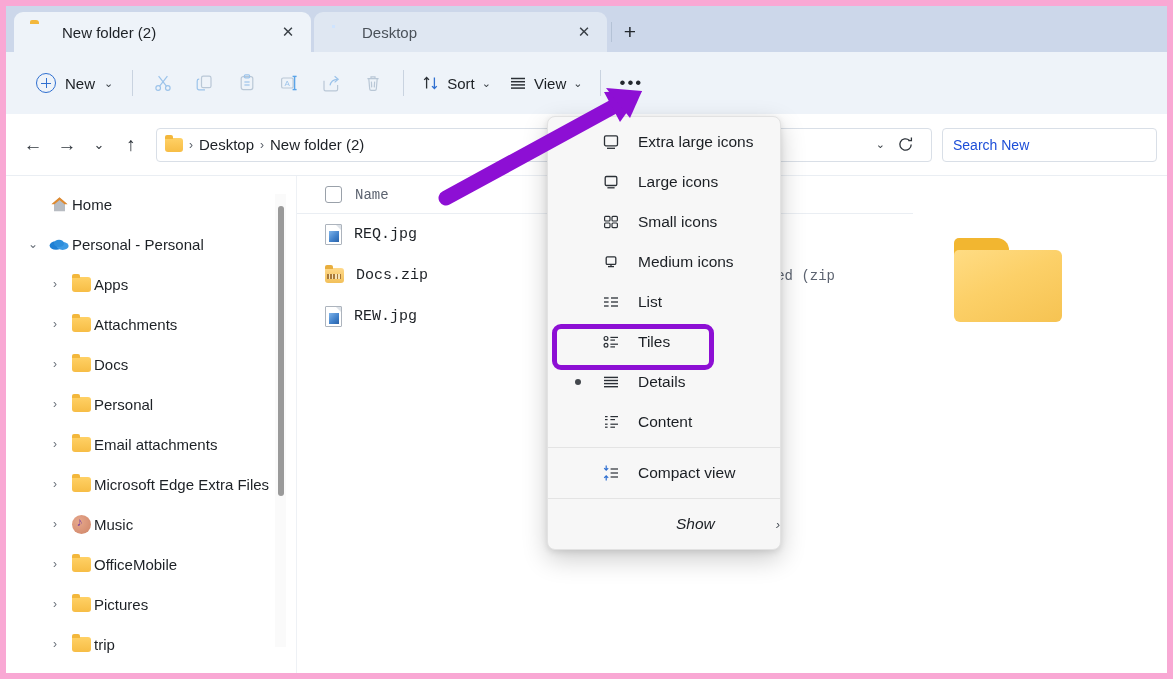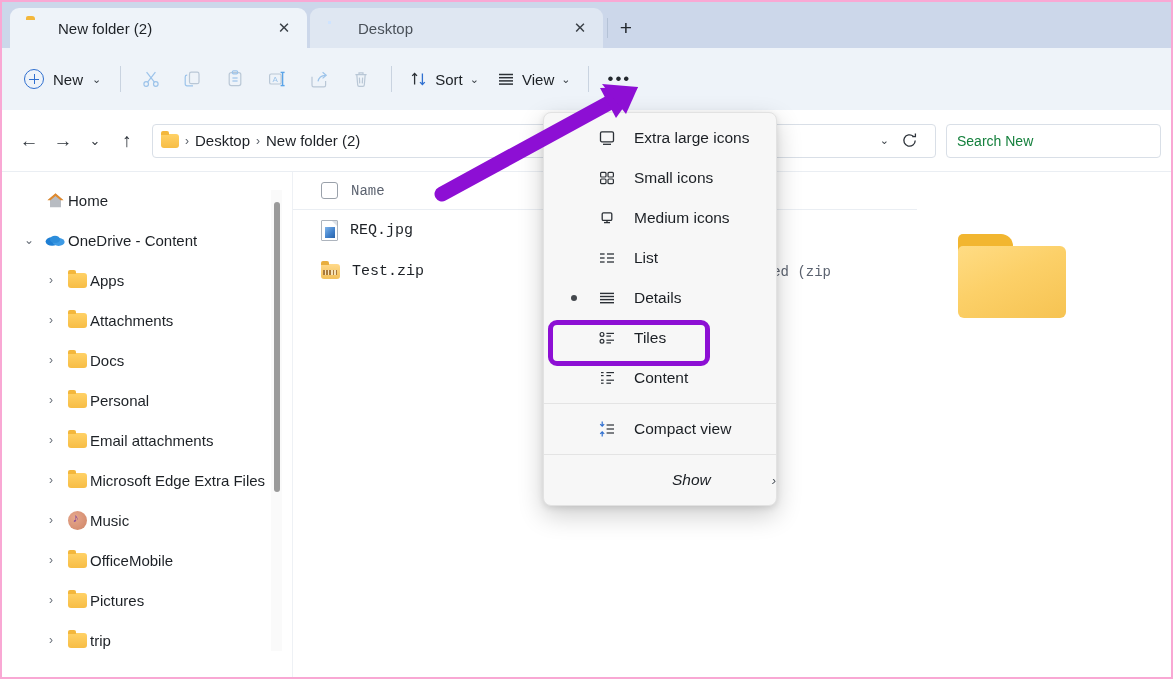--- a/index.html
+++ b/index.html
@@ -5,21 +5,21 @@
   * { box-sizing: border-box; margin: 0; padding: 0; }
   html, body {
     width: 1173px; height: 679px;
     font-family: "Liberation Sans", sans-serif;
     overflow: hidden;
     background: #ffffff;
   }
   #root {
     position: relative;
     width: 1173px; height: 679px;
-    border: 2px solid #f9a8d4;
+    border: 6px solid #f9a8d4;
     background: #ffffff;
     overflow: hidden;
   }
 
   
   .tabbar {
     position: absolute; left: 0; top: 0; right: 0; height: 46px;
     background: #ccd7ea;
     display: flex; align-items: flex-end;
     padding-left: 8px;
@@ -69,21 +69,21 @@
     width: 32px; height: 32px; margin-bottom: 4px;
     display: flex; align-items: center; justify-content: center;
     color: #23282e; font-size: 21px; font-weight: 300; border-radius: 5px;
   }
 
   
   .cmdbar {
     position: absolute; left: 0; top: 46px; right: 0; height: 62px;
     background: #eef3f9;
     display: flex; align-items: center;
-    padding: 0 14px;
+    padding: 0 22px;
   }
   .newbtn {
     display: flex; align-items: center; gap: 9px;
     height: 34px; padding: 0 10px 0 8px; border-radius: 5px;
     color: #1b1f24;
   }
   .plus-circle {
     width: 20px; height: 20px; border: 1.4px solid #2f6fd0; border-radius: 50%;
     position: relative; flex: 0 0 auto;
   }
@@ -131,21 +131,21 @@
     width:18px;height:14px;position:relative;
     background:linear-gradient(180deg,#ffd166,#f7bd45);border-radius:1px 3px 3px 3px;
   }
   .crumb-ico::before{content:"";position:absolute;left:0;top:-3px;width:8px;height:4px;background:#f3b73c;border-radius:2px 2px 0 0;}
   .crumb-right { margin-left:auto; display:flex; align-items:center; gap:2px; }
   .refresh-btn { width:36px;height:32px;display:flex;align-items:center;justify-content:center; }
   .searchbox {
     width: 215px; height: 34px; margin-left: 10px; flex: 0 0 auto;
     border: 1px solid #d9dfe7; border-radius: 4px; background:#fff;
     display:flex; align-items:center; padding: 0 10px;
-    font-size: 14px; color:#15803d;
+    font-size: 14px; color:#1d4ed8;
     white-space: nowrap; overflow: hidden;
   }
 
   
   .main { position:absolute; left:0; top:170px; right:0; bottom:0; display:flex; background:#fff; }
 
   
   .sidebar {
     width: 291px; flex: 0 0 auto; position: relative;
     padding-top: 8px; overflow: hidden;
@@ -420,21 +420,21 @@
           </div>
           <div class="navitem" style="padding-left: 6px;">
             <span class="twisty">⌄</span>
             <span class="navicon">
               <svg width="22" height="14" viewBox="0 0 22 14">
                 <ellipse cx="8" cy="8.5" rx="6.4" ry="4.3" fill="#1e7fd4"></ellipse>
                 <ellipse cx="14.6" cy="9" rx="6" ry="3.9" fill="#3d9ae4"></ellipse>
                 <ellipse cx="11" cy="6.4" rx="5" ry="3.6" fill="#2c8ddb"></ellipse>
               </svg>
             </span>
-            <span class="navlabel">OneDrive - Content</span>
+            <span class="navlabel">Personal - Personal</span>
           </div>
           <div class="navitem" style="padding-left: 28px;">
             <span class="twisty">›</span>
             <span class="navicon">
               <span class="ic-folder"></span>
             </span>
             <span class="navlabel">Apps</span>
           </div>
           <div class="navitem" style="padding-left: 28px;">
             <span class="twisty">›</span>
@@ -518,23 +518,30 @@
           <div class="filerow">
             <div class="fr-name">
               <span class="img-ico"></span>
               <span>REQ.jpg</span>
             </div>
             <div class="fr-type">JPG File</div>
           </div>
           <div class="filerow">
             <div class="fr-name">
               <span class="zip-ico"></span>
-              <span>Test.zip</span>
+              <span>Docs.zip</span>
             </div>
             <div class="fr-type">Compressed (zip</div>
+          </div>
+          <div class="filerow">
+            <div class="fr-name">
+              <span class="img-ico"></span>
+              <span>REW.jpg</span>
+            </div>
+            <div class="fr-type">JPG File</div>
           </div>
         </div>
     </div>
 
     <div class="previewpane">
       <div class="pv-folder">
         <div class="back"></div>
           <div class="front"></div>
       </div>
     </div>
@@ -543,20 +550,29 @@
   <div class="viewmenu">
     <div id="menu-items">
         <div class="mi">
           <span class="mi-ico">
             <svg width="18" height="18" viewBox="0 0 18 18" fill="none" stroke="#2b3036" stroke-width="1.3">
               <rect x="2.5" y="2.8" width="13" height="10" rx="1.4"></rect>
               <line x1="5" y1="15.3" x2="13" y2="15.3"></line>
             </svg>
           </span>
           <span class="mi-lbl">Extra large icons</span>
+        </div>
+        <div class="mi">
+          <span class="mi-ico">
+            <svg width="18" height="18" viewBox="0 0 18 18" fill="none" stroke="#2b3036" stroke-width="1.3">
+              <rect x="3.2" y="3.5" width="11.6" height="9" rx="1.3"></rect>
+              <line x1="5.4" y1="14.8" x2="12.6" y2="14.8"></line>
+            </svg>
+          </span>
+          <span class="mi-lbl">Large icons</span>
         </div>
         <div class="mi">
           <span class="mi-ico">
             <svg width="18" height="18" viewBox="0 0 18 18" fill="none" stroke="#2b3036" stroke-width="1.2">
               <rect x="2.6" y="3.4" width="5.4" height="4.6" rx="1"></rect>
               <rect x="10" y="3.4" width="5.4" height="4.6" rx="1"></rect>
               <rect x="2.6" y="10" width="5.4" height="4.6" rx="1"></rect>
               <rect x="10" y="10" width="5.4" height="4.6" rx="1"></rect>
             </svg>
           </span>
@@ -578,44 +594,44 @@
               <line x1="2" y1="5" x2="6.6" y2="5"></line>
               <line x1="9" y1="5" x2="16" y2="5"></line>
               <line x1="2" y1="9" x2="6.6" y2="9"></line>
               <line x1="9" y1="9" x2="16" y2="9"></line>
               <line x1="2" y1="13" x2="6.6" y2="13"></line>
               <line x1="9" y1="13" x2="16" y2="13"></line>
             </svg>
           </span>
           <span class="mi-lbl">List</span>
         </div>
-        <div class="mi radio">
-          <span class="dot"></span>
-          <span class="mi-ico">
-            <svg width="18" height="18" viewBox="0 0 18 18" stroke="#2b3036" stroke-width="1.4">
-              <line x1="2" y1="4.4" x2="16" y2="4.4"></line>
-              <line x1="2" y1="7.5" x2="16" y2="7.5"></line>
-              <line x1="2" y1="10.6" x2="16" y2="10.6"></line>
-              <line x1="2" y1="13.7" x2="16" y2="13.7"></line>
-            </svg>
-          </span>
-          <span class="mi-lbl">Details</span>
-        </div>
         <div class="mi">
           <span class="mi-ico">
             <svg width="18" height="18" viewBox="0 0 18 18" fill="none" stroke="#2b3036" stroke-width="1.2">
               <circle cx="4" cy="5.4" r="1.9"></circle>
               <circle cx="4" cy="12.2" r="1.9"></circle>
               <line x1="8.4" y1="4.4" x2="16" y2="4.4"></line>
               <line x1="8.4" y1="7.1" x2="13" y2="7.1"></line>
               <line x1="8.4" y1="11.2" x2="16" y2="11.2"></line>
               <line x1="8.4" y1="13.9" x2="13" y2="13.9"></line>
             </svg>
           </span>
           <span class="mi-lbl">Tiles</span>
+        </div>
+        <div class="mi radio">
+          <span class="dot"></span>
+          <span class="mi-ico">
+            <svg width="18" height="18" viewBox="0 0 18 18" stroke="#2b3036" stroke-width="1.4">
+              <line x1="2" y1="4.4" x2="16" y2="4.4"></line>
+              <line x1="2" y1="7.5" x2="16" y2="7.5"></line>
+              <line x1="2" y1="10.6" x2="16" y2="10.6"></line>
+              <line x1="2" y1="13.7" x2="16" y2="13.7"></line>
+            </svg>
+          </span>
+          <span class="mi-lbl">Details</span>
         </div>
         <div class="mi">
           <span class="mi-ico">
             <svg width="18" height="18" viewBox="0 0 18 18" fill="none" stroke="#2b3036" stroke-width="1.2">
               <line x1="3" y1="3.6" x2="5.6" y2="3.6"></line>
               <line x1="3" y1="6.6" x2="5.6" y2="6.6"></line>
               <line x1="3" y1="11.2" x2="5.6" y2="11.2"></line>
               <line x1="3" y1="14.2" x2="5.6" y2="14.2"></line>
               <line x1="8.4" y1="3.6" x2="16" y2="3.6"></line>
               <line x1="8.4" y1="6.6" x2="13" y2="6.6"></line>

